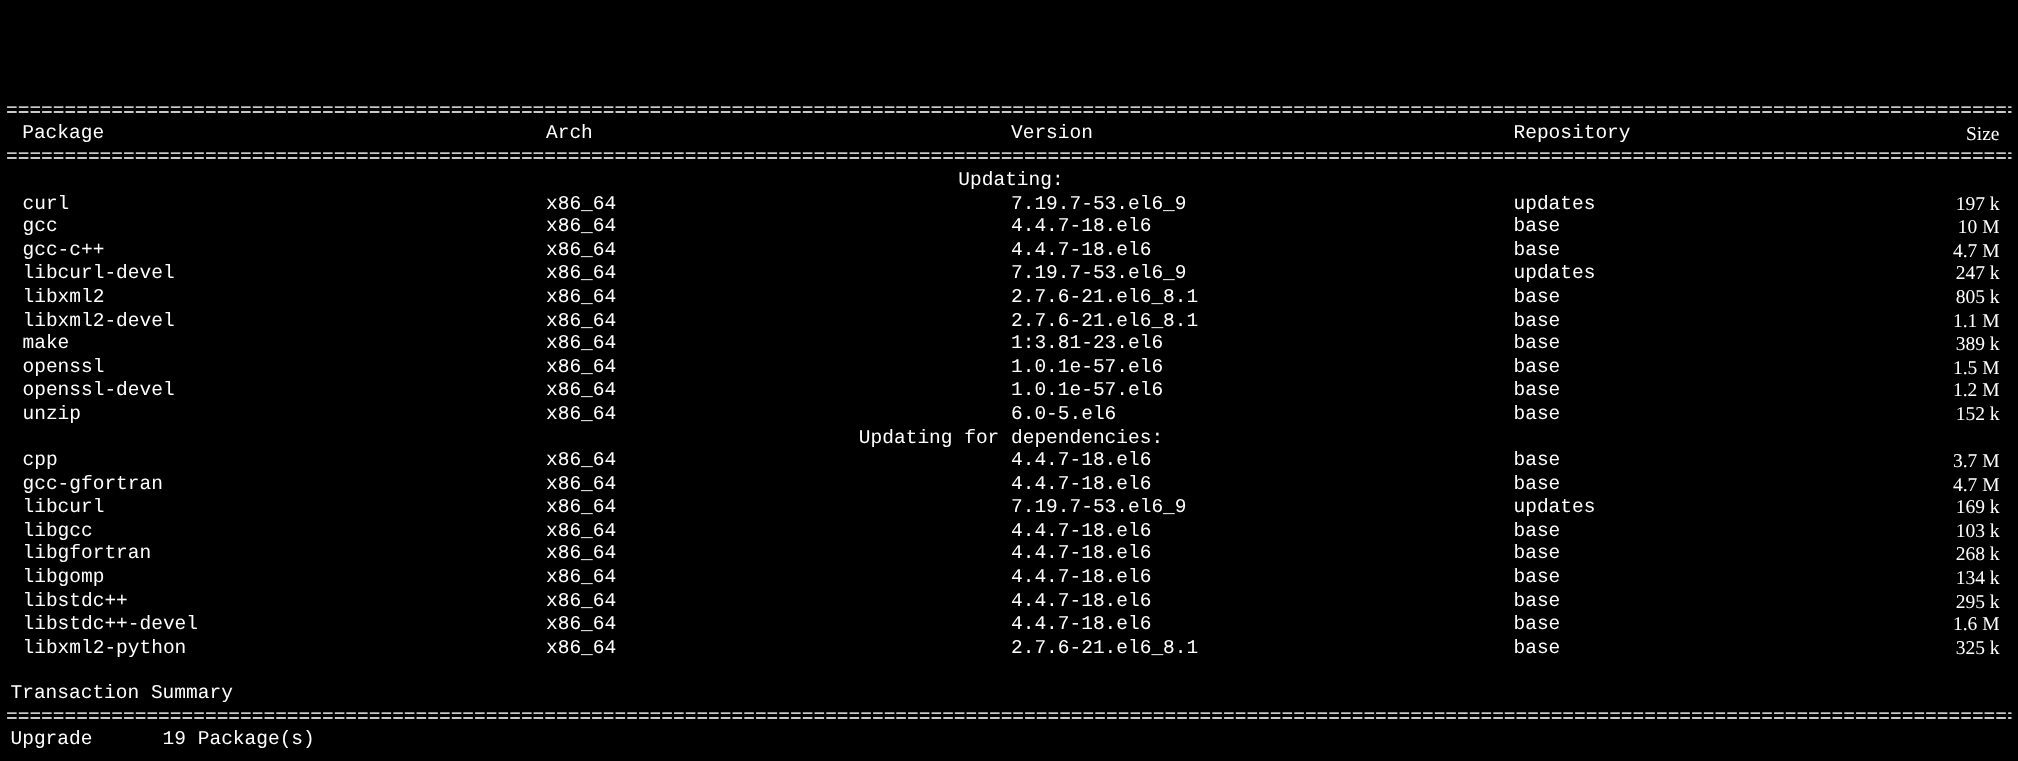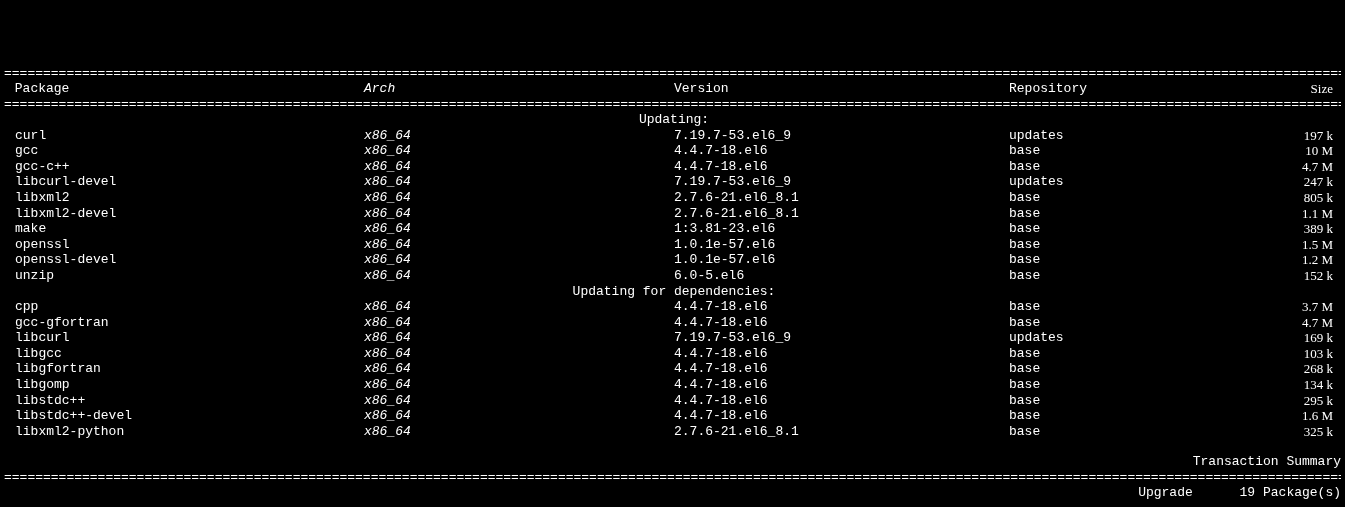--- a/index.html
+++ b/index.html
@@ -22,21 +22,20 @@
     }
     .col-package {
       width: 360px;
       padding-left: 3px;
     }
     .col-package.indent {
       padding-left: 11px;
     }
     .col-arch {
       width: 310px;
-      font-style: italic;
     }
     .col-version {
       width: 335px;
       font-family: Liberation Mono, monospace;
     }
     .col-repo {
       width: 270px;
     }
     .col-size {
       flex: 1;
@@ -49,21 +48,20 @@
       white-space: nowrap;
       height: 15px;
       letter-spacing: 0px;
     }
     .section-label {
       padding-left: 3px;
       text-align: center;
     }
     .summary-line {
       padding-left: 3px;
-      text-align: right;
     }
     .blank {
       height: 15px;
     }
   </style>
 </head>
 <body>
 
 
 

